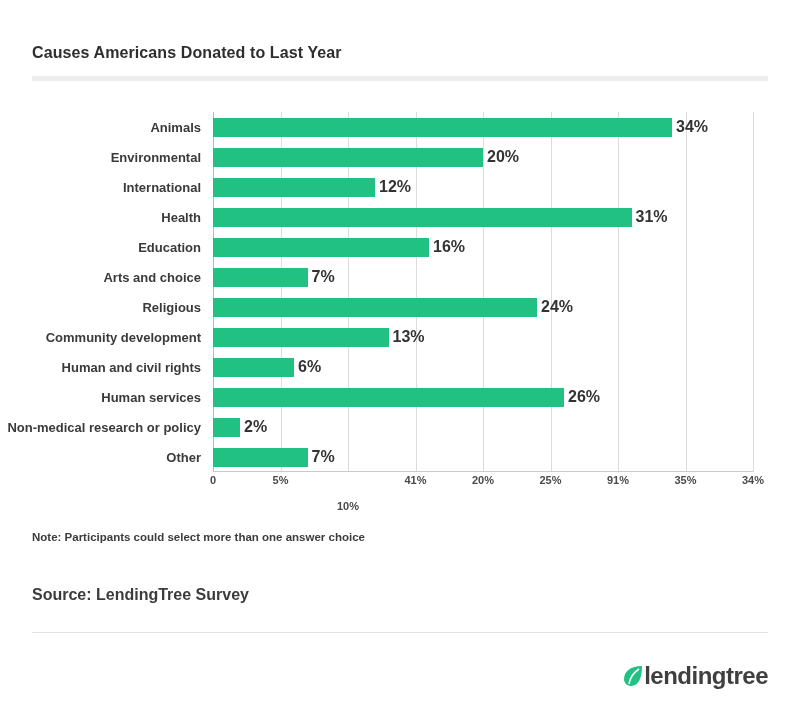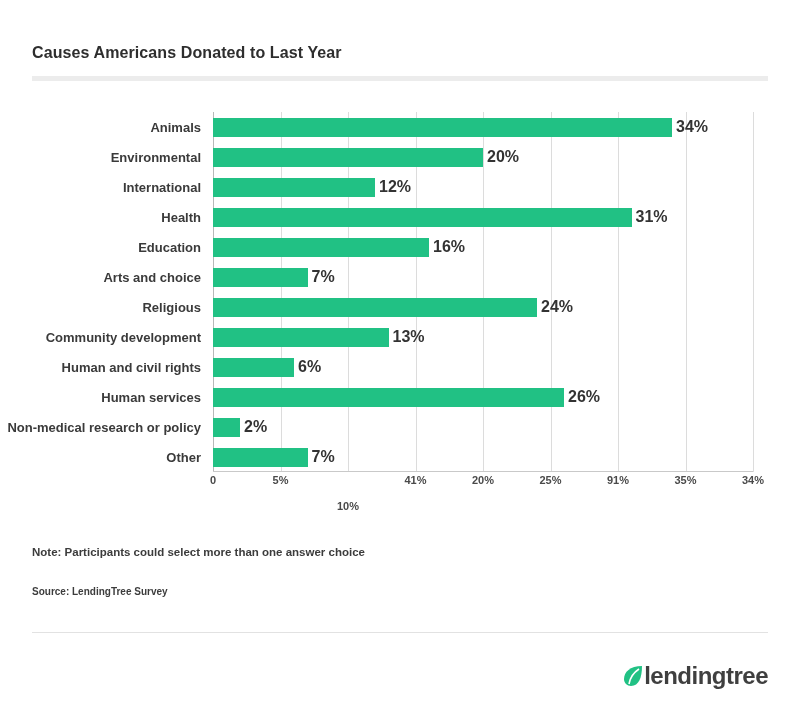--- a/index.html
+++ b/index.html
@@ -124,30 +124,30 @@
     font-size: 11px;
     font-weight: bold;
     color: #4a4a4a;
     white-space: nowrap;
   }
 
   
   .note {
     position: absolute;
     left: 32px;
-    top: 546px;
+    top: 531px;
     font-size: 11.5px;
     font-weight: bold;
     color: #3c3c3c;
   }
   .source {
     position: absolute;
     left: 32px;
     top: 586px;
-    font-size: 10px;
+    font-size: 16px;
     font-weight: bold;
     color: #3c3c3c;
   }
 
   
   .footer-rule {
     position: absolute;
     left: 32px;
     top: 632px;
     width: 736px;

